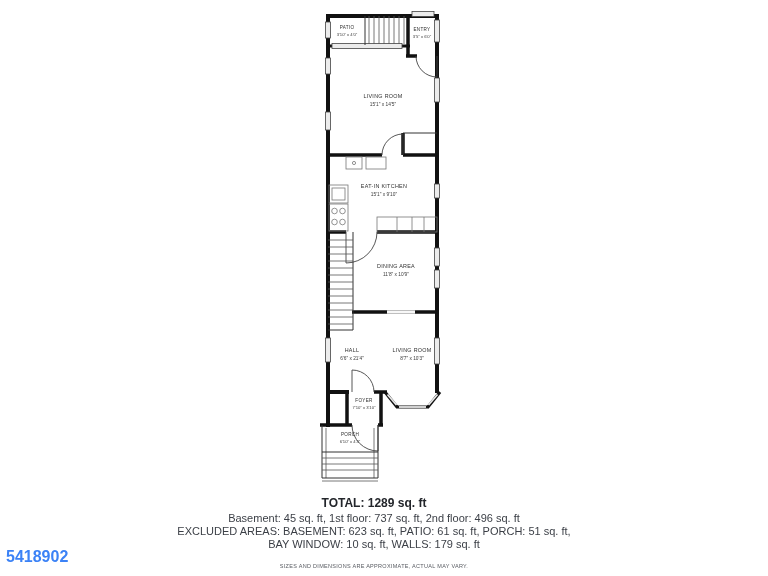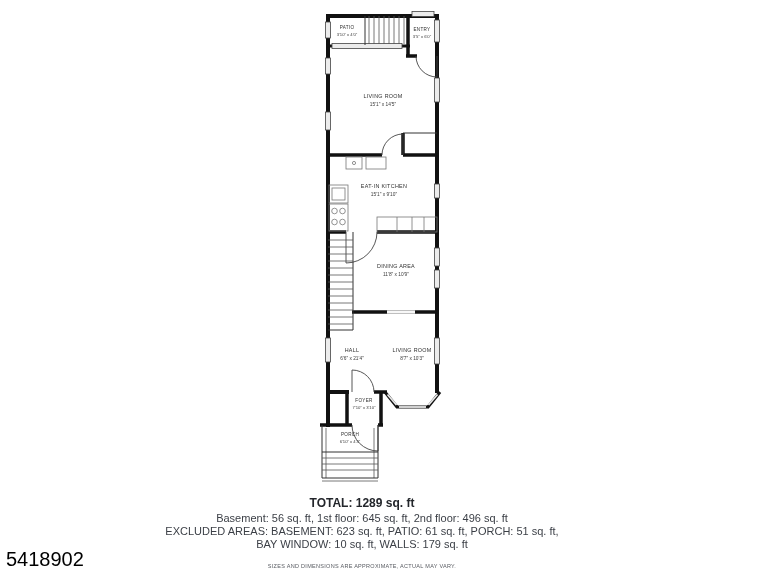--- a/index.html
+++ b/index.html
@@ -17,27 +17,27 @@
   .w35{stroke-width:3.5;}
   .w3{stroke-width:3;}
   .thin{stroke:#333;stroke-width:1;fill:none;}
   .hair{stroke:#555;stroke-width:.8;fill:none;}
   .fixture{stroke:#777;stroke-width:.8;fill:none;}
   .win{fill:#ececec;stroke:#444;stroke-width:.8;}
   .winline{stroke:#e8e8e8;stroke-width:1.8;fill:none;}
   .door{stroke:#444;stroke-width:.9;fill:none;}
   .opening{stroke:#999;stroke-width:.7;fill:none;}
   .summary{
-    position:absolute;left:0;top:497px;width:724px;text-align:center;
+    position:absolute;left:12px;top:497px;width:724px;text-align:center;
     color:#3b3f46;font-size:11px;line-height:13px;
   }
   .summary .total{font-weight:bold;font-size:12px;color:#23262b;margin-bottom:2px;}
   .summary .disclaimer{font-size:5.5px;color:#575a60;margin-top:9px;letter-spacing:.3px;}
   .listing-id{
-    position:absolute;left:6px;top:548px;font-size:20px;color:#000000;
+    position:absolute;left:6px;top:548px;font-size:16px;color:#3b82f6;font-weight:bold;
   }
 </style>
 </head>
 <body>
 
 <svg id="plan-svg" width="768" height="576" viewBox="0 0 768 576" xmlns="http://www.w3.org/2000/svg">
 
   <g>
     <path class="wall w4" d="M328,14 V427"></path>
     <path class="wall w4" d="M326,16 H439"></path>
@@ -204,19 +204,19 @@
     <text class="room-name small" x="364" y="402">FOYER</text>
     <text class="room-dims small" x="364" y="409">7'10" x 3'10"</text>
 
     <text class="room-name small" x="350" y="436">PORCH</text>
     <text class="room-dims small" x="350" y="443">6'10" x 4'4"</text>
   </g>
 </svg>
 
 <div class="summary">
   <div class="total">TOTAL: 1289 sq. ft</div>
-  <div class="line">Basement: 56 sq. ft, 1st floor: 645 sq. ft, 2nd floor: 496 sq. ft</div>
+  <div class="line">Basement: 45 sq. ft, 1st floor: 737 sq. ft, 2nd floor: 496 sq. ft</div>
   <div class="line">EXCLUDED AREAS: BASEMENT: 623 sq. ft, PATIO: 61 sq. ft, PORCH: 51 sq. ft,</div>
   <div class="line">BAY WINDOW: 10 sq. ft, WALLS: 179 sq. ft</div>
   <div class="disclaimer">SIZES AND DIMENSIONS ARE APPROXIMATE, ACTUAL MAY VARY.</div>
 </div>
 
 <div class="listing-id">5418902</div>
 
 </body></html>

